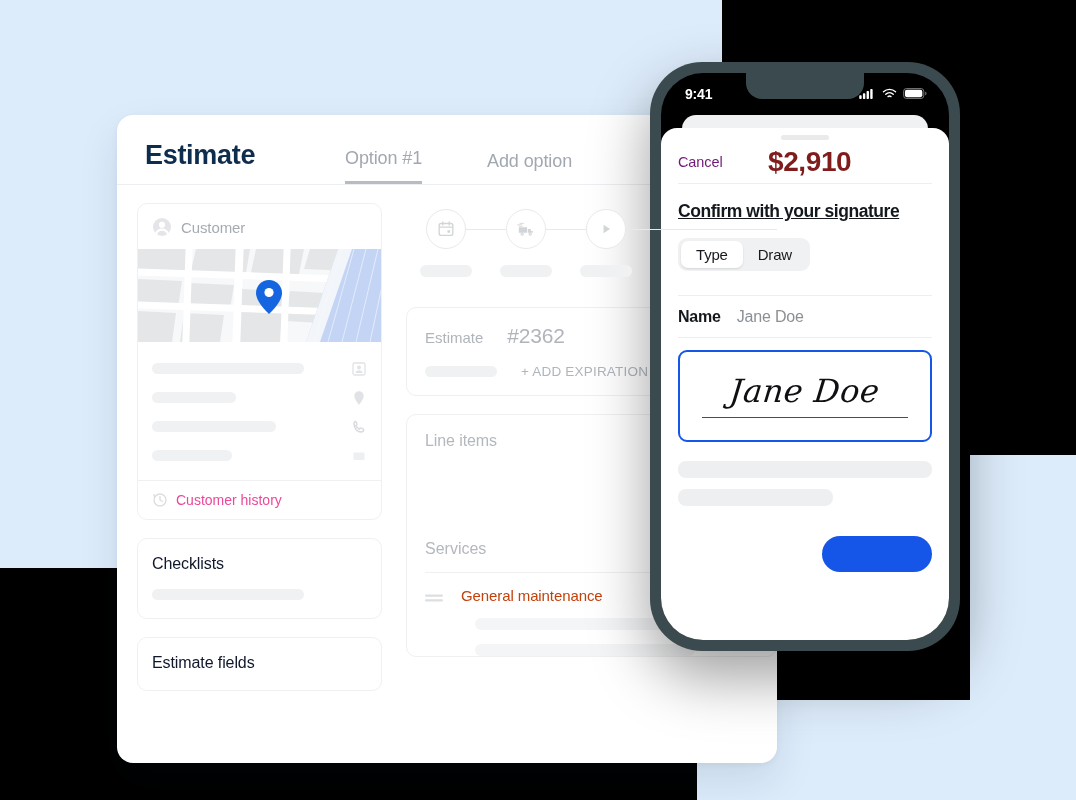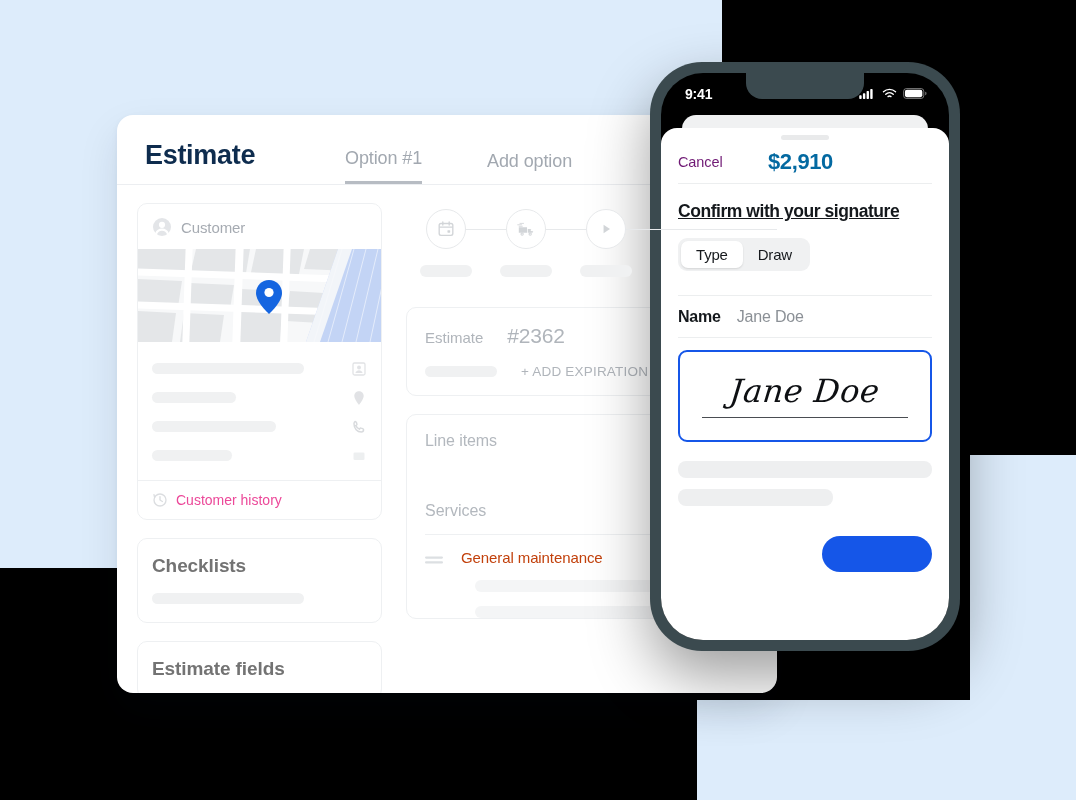--- a/index.html
+++ b/index.html
@@ -29,21 +29,21 @@
   #bg-bottom-right { left: 970px; top: 455px; width: 106px; height: 345px; }
   
   #bg-bottom-right2 { left: 697px; top: 700px; width: 379px; height: 100px; background:#ddecfb; }
 
   
   #desktop-card {
     position: absolute;
     left: 117px;
     top: 115px;
     width: 660px;
-    height: 578px;
+    height: 648px;
     background: #ffffff;
     border-radius: 16px;
     box-shadow: 0 18px 40px rgba(10,25,50,0.10), 0 2px 6px rgba(10,25,50,0.05);
     overflow: hidden;
   }
 
   #desktop-header {
     position: relative;
     height: 70px;
     border-bottom: 1px solid #eceef1;
@@ -138,24 +138,23 @@
     gap: 8px;
     padding: 11px 14px;
   }
   .panel-footer-label {
     font-size: 14px;
     color: #ec4899;
   }
 
   .simple-panel { padding: 16px 14px 18px 14px; }
   .simple-panel .title {
-    font-size: 19px;
-    color: #737373;
+    font-size: 16px;
+    color: #0f172a;
     letter-spacing: -0.1px;
-    font-weight: bold;
   }
   .simple-panel .sk { margin-top: 16px; }
 
   
   #right-col { flex: 1; padding: 0 0 0 24px; }
 
   
   #workflow {
     position: relative;
     display: flex;
@@ -208,21 +207,21 @@
   #est-add-expiry {
     font-size: 13.5px;
     color: #b0b5bb;
     letter-spacing: 0.2px;
     white-space: nowrap;
   }
 
   
   #lineitems-panel { padding: 17px 18px 0 18px; }
   .li-title { font-size: 16px; color: #b3b8be; letter-spacing: -0.1px; }
-  #services-title { margin-top: 52px; font-size: 16px; color: #b3b8be; }
+  #services-title { margin-top: 90px; font-size: 16px; color: #b3b8be; }
   #services-divider { margin-top: 14px; border-top: 1px solid #eef0f2; }
   #service-row {
     display: flex;
     align-items: center;
     gap: 18px;
     padding: 14px 0 0 0;
   }
   .drag-icon { width: 18px; height: 12px; flex: 0 0 18px; }
   #service-name { font-size: 15px; color: #c2410c; letter-spacing: -0.1px; }
   .svc-sk { margin-left: 50px; margin-top: 14px; height: 12px; background: #f4f5f6; border-radius: 6px; }
@@ -307,23 +306,23 @@
     border-bottom: 1px solid #eceeef;
   }
   #cancel-btn {
     font-size: 14.5px;
     color: #701a75;
     letter-spacing: -0.1px;
   }
   #amount {
     position: absolute;
     left: 90px;
-    font-size: 22px;
+    font-size: 28px;
     font-weight: 700;
-    color: #0369a1;
+    color: #7f1d1d;
     letter-spacing: -0.4px;
   }
   #sheet-heading {
     margin-top: 17px;
     font-size: 17.5px;
     font-weight: 700;
     color: #14181c;
     letter-spacing: -0.45px;
     text-decoration: underline;
   }

